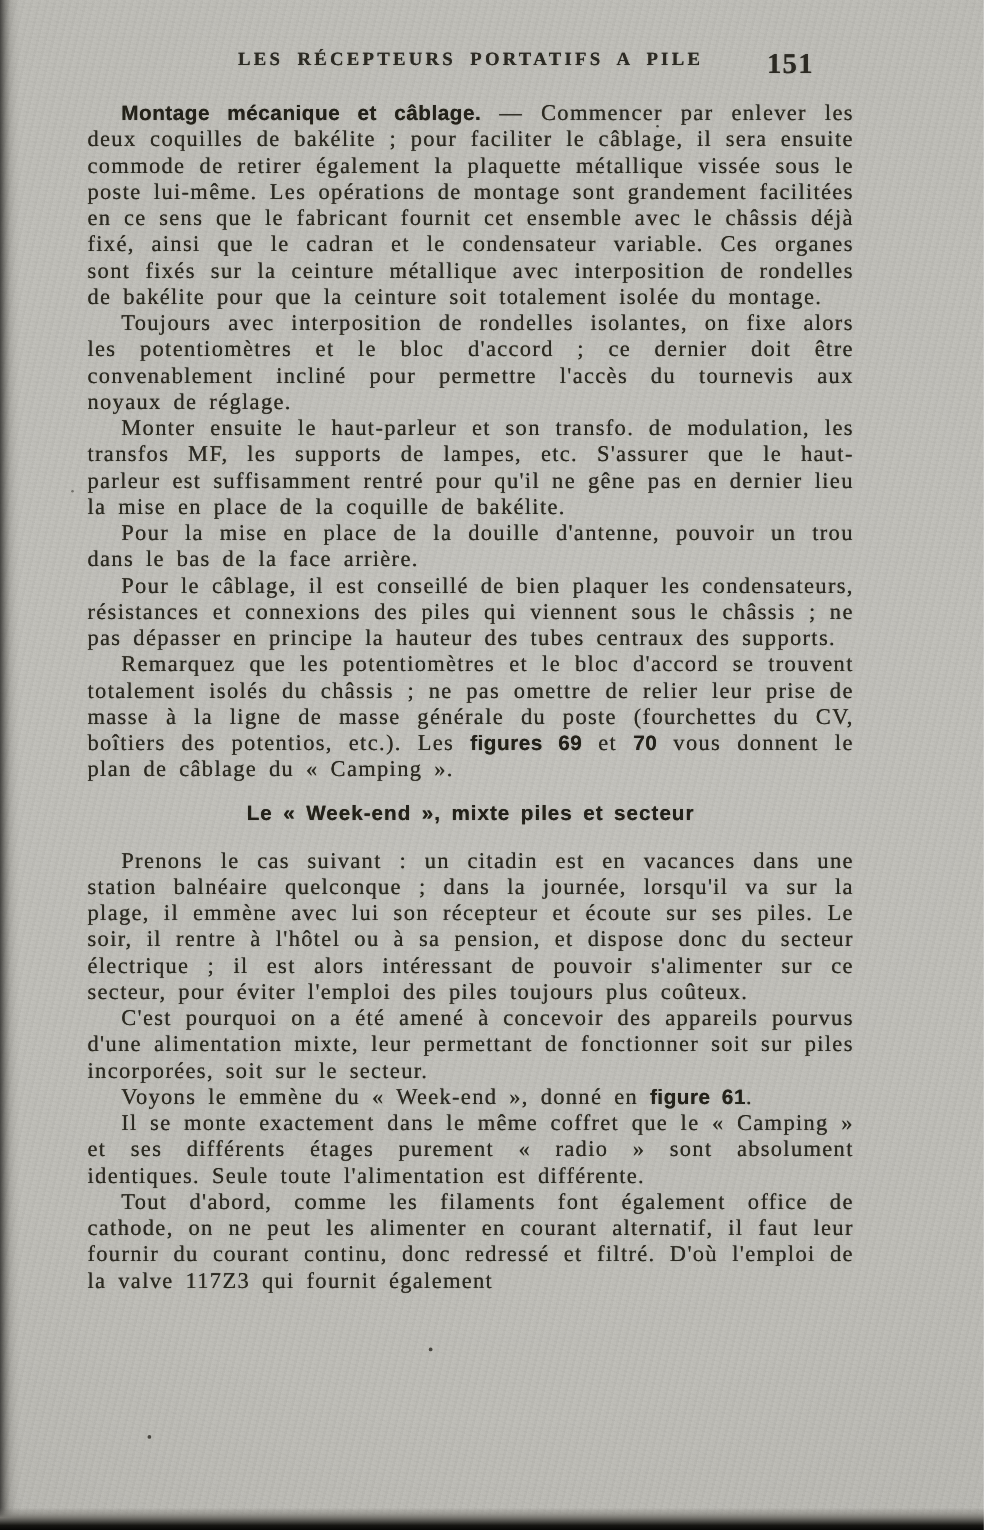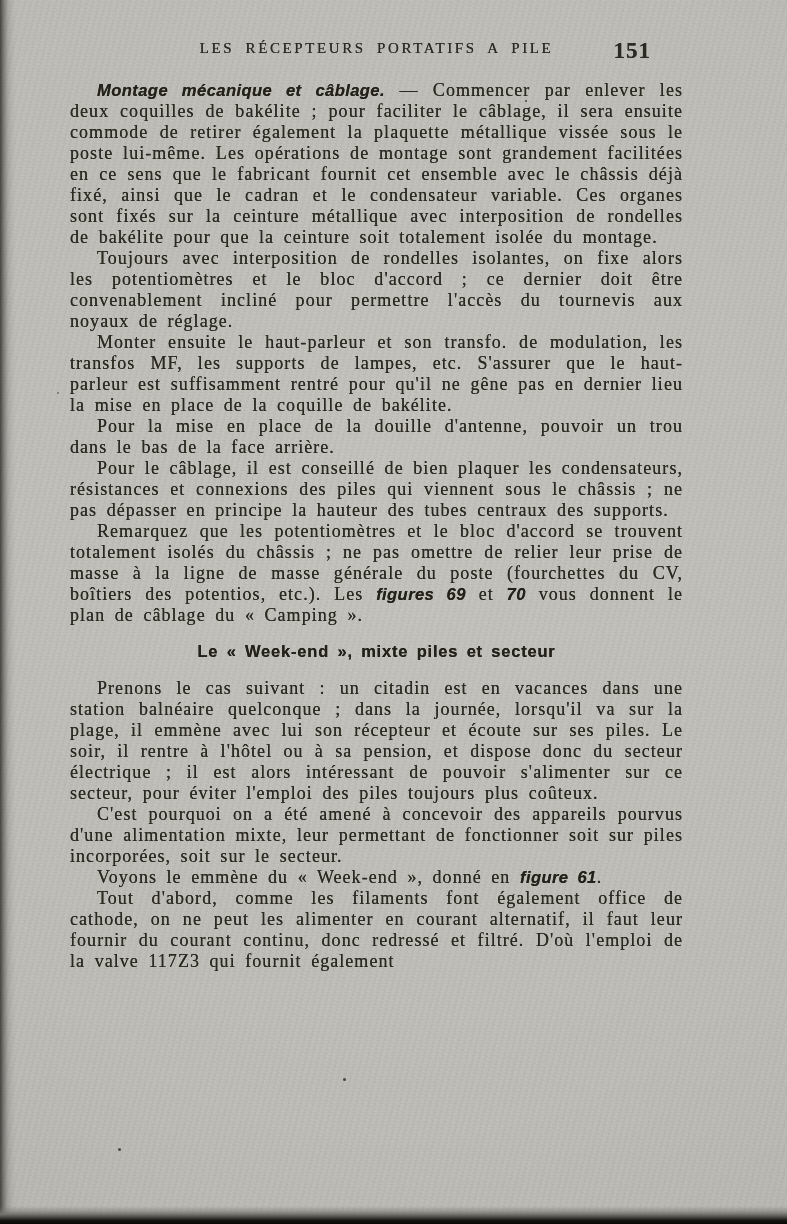--- a/index.html
+++ b/index.html
@@ -50,21 +50,21 @@
     position: absolute;
     top: 40px;
     left: 70px;
     width: 613px;
     height: 22px;
     color: #2c2a23;
   }
   .head-title {
     display: block;
     text-align: center;
-    font-weight: 400;
+    font-weight: 700;
     font-size: 15px;
     letter-spacing: 2.6px;
     word-spacing: 5px;
     text-shadow: 0 0 0.6px rgba(44,42,35,0.85);
   }
   .page-num {
     position: absolute;
     right: 32px;
     top: -2px;
     font-weight: 700;
@@ -88,21 +88,20 @@
   .para {
     margin: 0;
     text-indent: 27px;
   }
   .bold {
     font-family: "Liberation Sans", sans-serif;
     font-weight: 700;
     font-size: 16.6px;
     letter-spacing: 0.4px;
     color: #232119;
-    font-style: italic;
   }
   .section-heading {
     font-family: Liberation Sans, sans-serif;
     font-weight: 700;
     font-size: 16.5px;
     letter-spacing: 0.8px;
     word-spacing: 3px;
     color: #232119;
     text-align: center;
     margin: 15px 0 16px 0;
@@ -134,20 +133,21 @@
     <p class="para"><span>Monter ensuite le haut-parleur et son transfo. de modulation, les transfos MF, les supports de lampes, etc. S'assurer que le haut-parleur est suffisamment rentré pour qu'il ne gêne pas en dernier lieu la mise en place de la coquille de bakélite.</span></p>
     <p class="para"><span>Pour la mise en place de la douille d'antenne, pouvoir un trou dans le bas de la face arrière.</span></p>
     <p class="para"><span>Pour le câblage, il est conseillé de bien plaquer les condensateurs, résistances et connexions des piles qui viennent sous le châssis ; ne pas dépasser en principe la hauteur des tubes centraux des supports.</span></p>
     <p class="para"><span>Remarquez que les potentiomètres et le bloc d'accord se trouvent totalement isolés du châssis ; ne pas omettre de relier leur prise de masse à la ligne de masse générale du poste (fourchettes du CV, boîtiers des potentios, etc.). Les </span><span class="bold">figures 69</span><span> et </span><span class="bold">70</span><span> vous donnent le plan de câblage du « Camping ».</span></p>
 
     <h2 class="section-heading">Le « Week-end », mixte piles et secteur</h2>
 
     <p class="para"><span>Prenons le cas suivant : un citadin est en vacances dans une station balnéaire quelconque ; dans la journée, lorsqu'il va sur la plage, il emmène avec lui son récepteur et écoute sur ses piles. Le soir, il rentre à l'hôtel ou à sa pension, et dispose donc du secteur électrique ; il est alors intéressant de pouvoir s'alimenter sur ce secteur, pour éviter l'emploi des piles toujours plus coûteux.</span></p>
     <p class="para"><span>C'est pourquoi on a été amené à concevoir des appareils pourvus d'une alimentation mixte, leur permettant de fonctionner soit sur piles incorporées, soit sur le secteur.</span></p>
     <p class="para"><span>Voyons le emmène du « Week-end », donné en </span><span class="bold">figure 61</span><span>.</span></p>
+    <p class="para"><span>Il se monte exactement dans le même coffret que le « Camping » et ses différents étages purement « radio » sont absolument identiques. Seule toute l'alimentation est différente.</span></p>
     <p class="para"><span>Tout d'abord, comme les filaments font également office de cathode, on ne peut les alimenter en courant alternatif, il faut leur fournir du courant continu, donc redressé et filtré. D'où l'emploi de la valve 117Z3 qui fournit également</span></p>
   </main>
 
   <div class="speck speck1"></div>
   <div class="speck speck2"></div>
   <div class="speck speck3"></div>
   <div class="speck speck4"></div>
 
   <div class="edge-left"></div>
   <div class="edge-bottom"></div>

